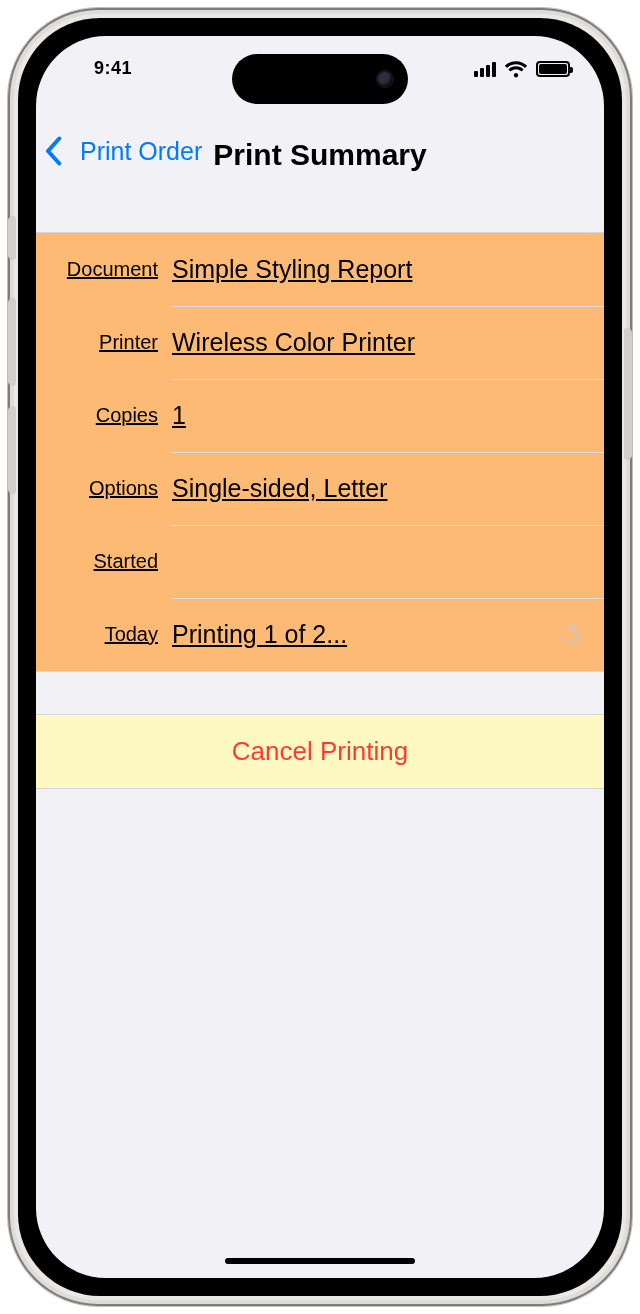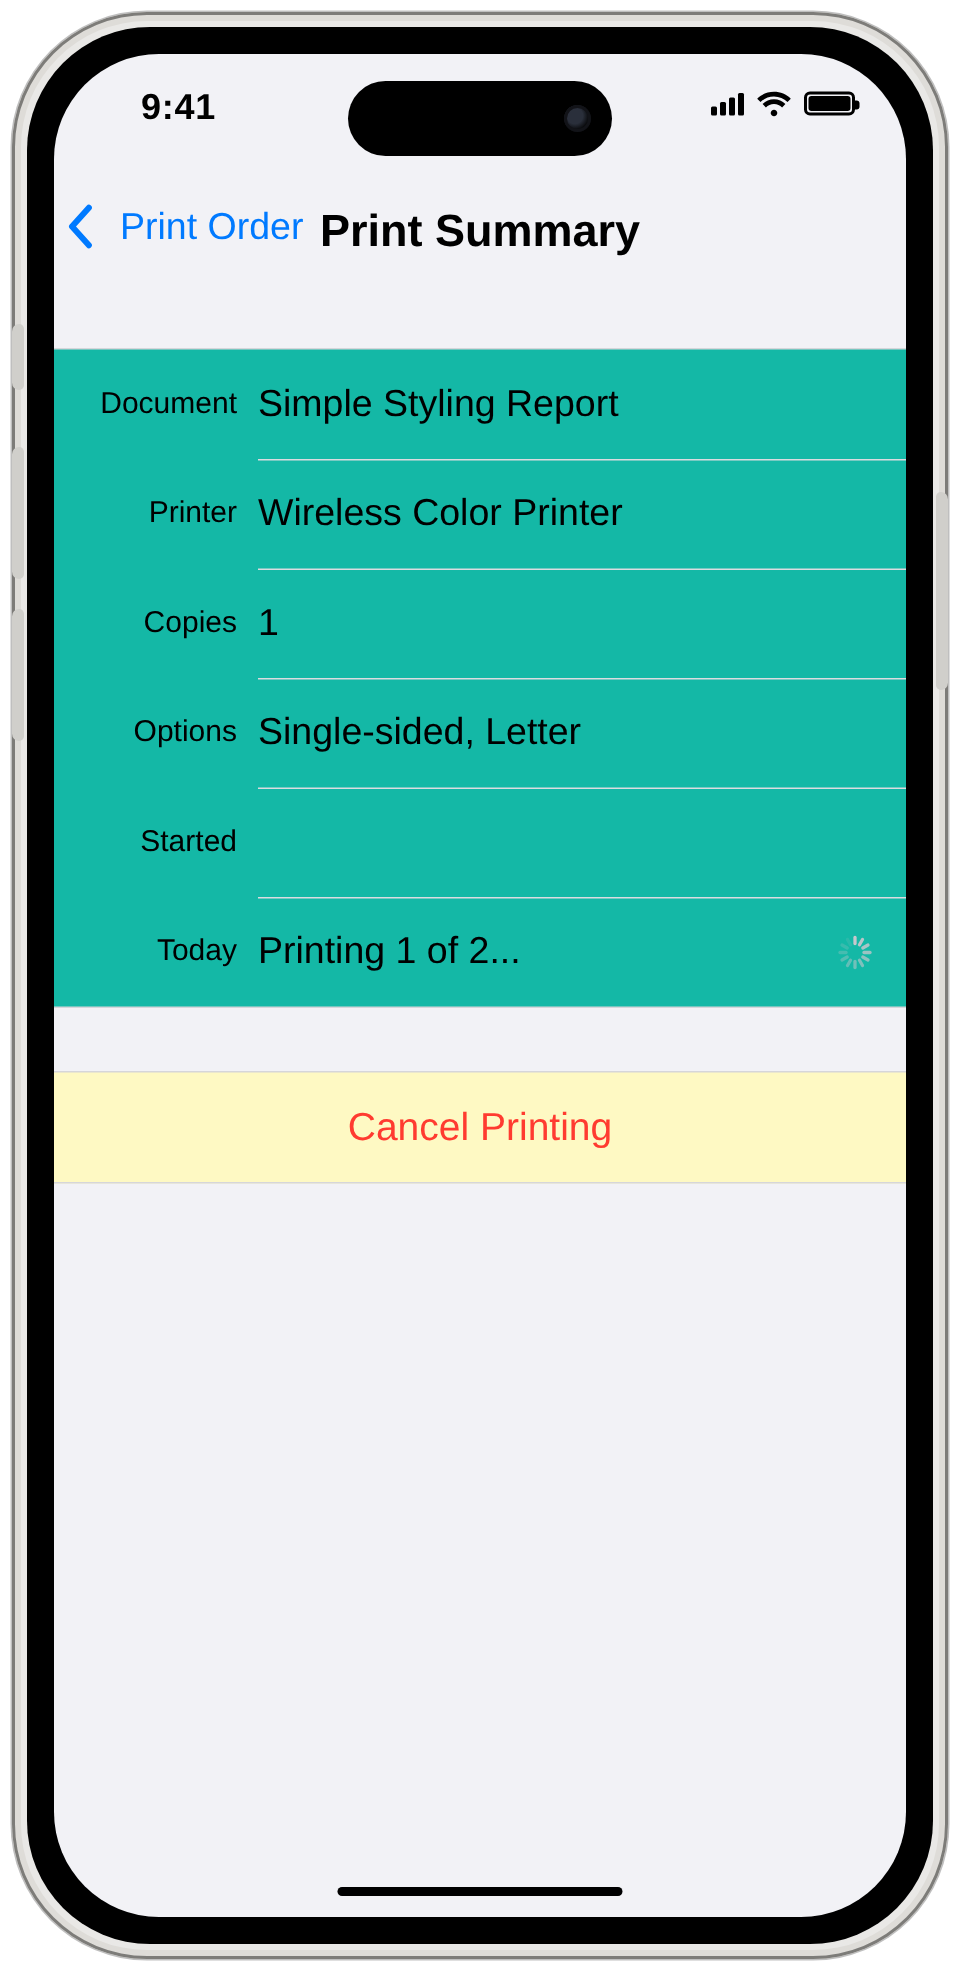--- a/index.html
+++ b/index.html
@@ -56,21 +56,21 @@
     box-shadow: inset 0 0 0 2px #121318;
   }
 
   
   .statusbar {
     position: absolute; top: 0; left: 0; right: 0; height: 76px;
     padding: 0 34px;
   }
   .sb-time {
     position: absolute; left: 58px; top: 22px;
-    font-size: 24px; font-weight: 600; letter-spacing: .5px; color: #000;
+    font-size: 18px; font-weight: 600; letter-spacing: .5px; color: #000;
   }
   .sb-right-icons {
     position: absolute; right: 34px; top: 24px;
     display: flex; align-items: center; gap: 8px;
   }
   .cell-bars { display:flex; align-items:flex-end; gap:2px; height:16px; }
   .cell-bars span { width:4px; background:#000; border-radius:1px; display:block; }
   .cell-bars span:nth-child(1){height:6px}
   .cell-bars span:nth-child(2){height:9px}
   .cell-bars span:nth-child(3){height:12px}
@@ -98,23 +98,24 @@
   }
   .nav-back .chev svg { display:block; }
   .nav-title {
     position:absolute; left:0; right:0; top:10px;
     text-align:center; font-size:30px; font-weight:600; color:#000000;
   }
 
   
   .list { position:absolute; top: 196px; left:0; right:0; }
   .group {
-    background:#14b8a6;
+    background:#fdba74;
     border-top:1px solid #d6d6da;
     border-bottom:1px solid #d6d6da;
+    text-decoration:underline;
   }
   .row {
     display:flex; align-items:center;
     height:73px;
     padding-left: 18px;
     position:relative;
   }
   .row + .row::before{
     content:""; position:absolute; left:136px; right:0; top:0; height:1px;
     background:#dcdce0;

